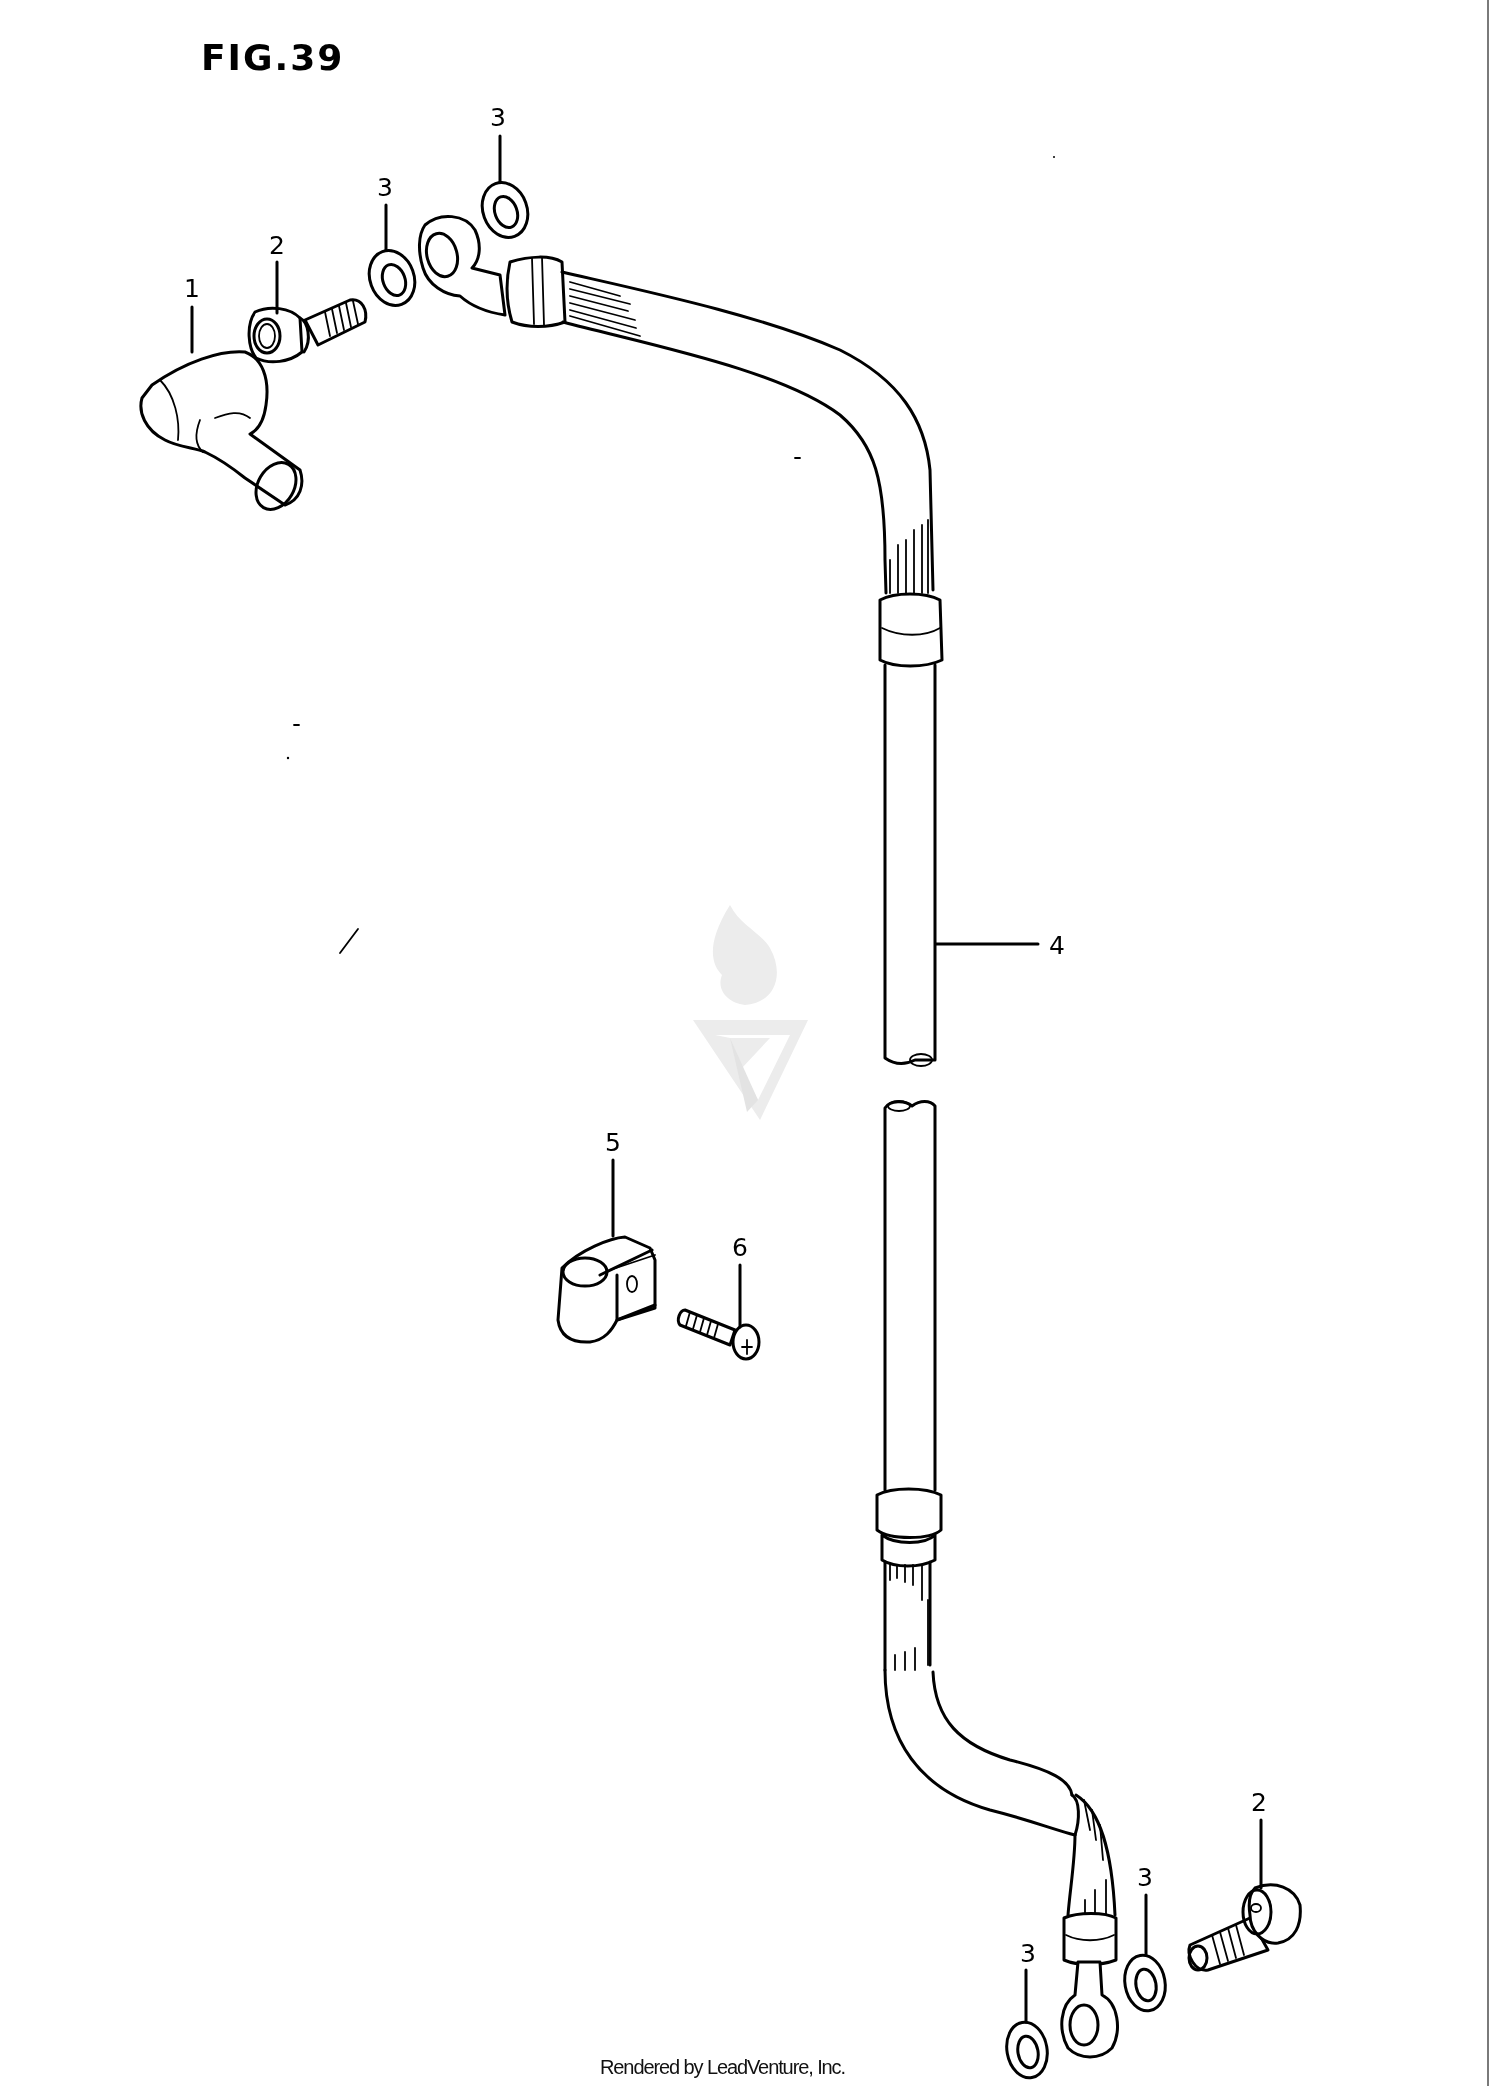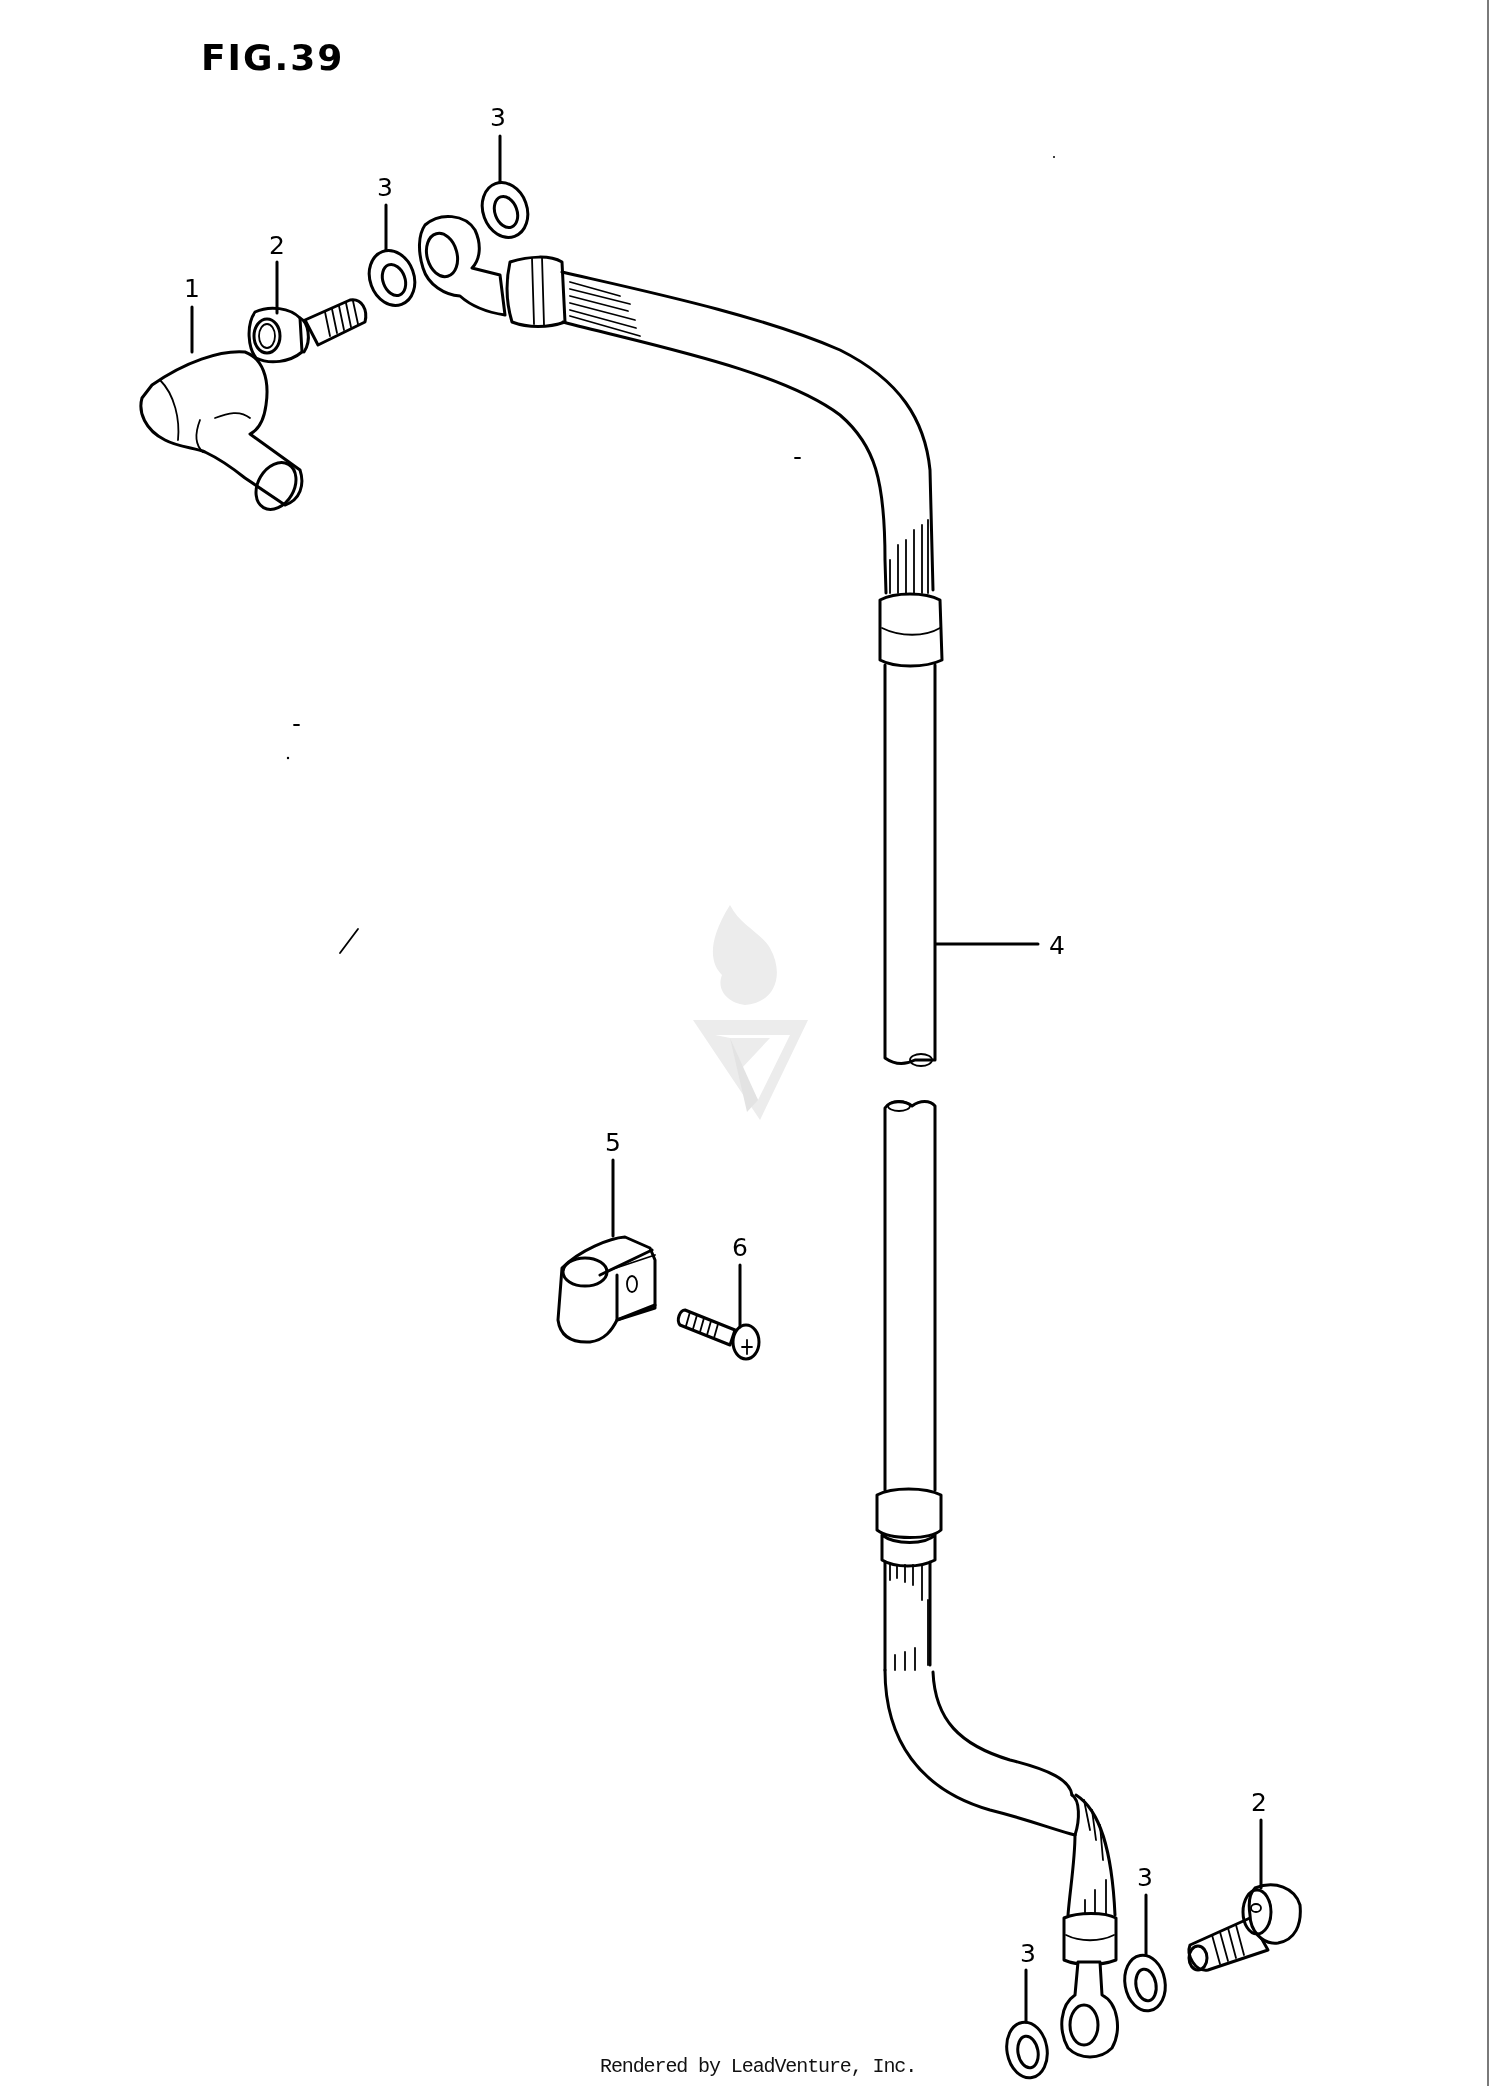--- a/index.html
+++ b/index.html
@@ -2,21 +2,21 @@
 <html><head>
 <meta charset="utf-8">
 <style>
   html, body { margin: 0; padding: 0; background: #ffffff; }
   body { width: 1500px; height: 2090px; position: relative; overflow: hidden; font-family: "DejaVu Sans", sans-serif; }
   .page { position: absolute; left: 0; top: 0; width: 1500px; height: 1553px; background: #fff; }
   .right-border { position: absolute; left: 1487px; top: 0; width: 2px; height: 2086px; background: #7a7a7a; }
   .fig-title { position: absolute; left: 201px; top: 40px; font-family: "DejaVu Sans", sans-serif; font-weight: bold; font-size: 36px; letter-spacing: 2px; color: #000; line-height: 1; }
   .callout { position: absolute; font-family: "DejaVu Sans", sans-serif; font-size: 25px; color: #000; line-height: 1; transform: translate(-50%, -50%); }
   .watermark-text { position: absolute; left: 490px; top: 1143px; width: 502px; font-family: "DejaVu Sans", sans-serif; font-weight: bold; font-size: 42px; color: #e8e8e8; letter-spacing: 14.5px; line-height: 1; white-space: nowrap; }
-  .footer { position: absolute; left: 600px; top: 2057px; font-family: Liberation Mono, monospace; font-size: 20px; color: #111; line-height: 1; white-space: nowrap; letter-spacing: -1.1px; }
+  .footer { position: absolute; left: 600px; top: 2057px; font-family: Liberation Sans, sans-serif; font-size: 20px; color: #111; line-height: 1; white-space: nowrap; letter-spacing: -1.1px; }
   svg.drawing { position: absolute; left: 0; top: 0; }
   svg.drawing .ln { fill: none; stroke: #000; stroke-width: 3; stroke-linecap: round; stroke-linejoin: round; }
   svg.drawing .thin { fill: none; stroke: #000; stroke-width: 1.8; stroke-linecap: round; }
   svg.drawing .fillw { fill: #fff; stroke: #000; stroke-width: 3; stroke-linejoin: round; }
 </style>
 </head>
 <body>
 
 <div class="page">
 

